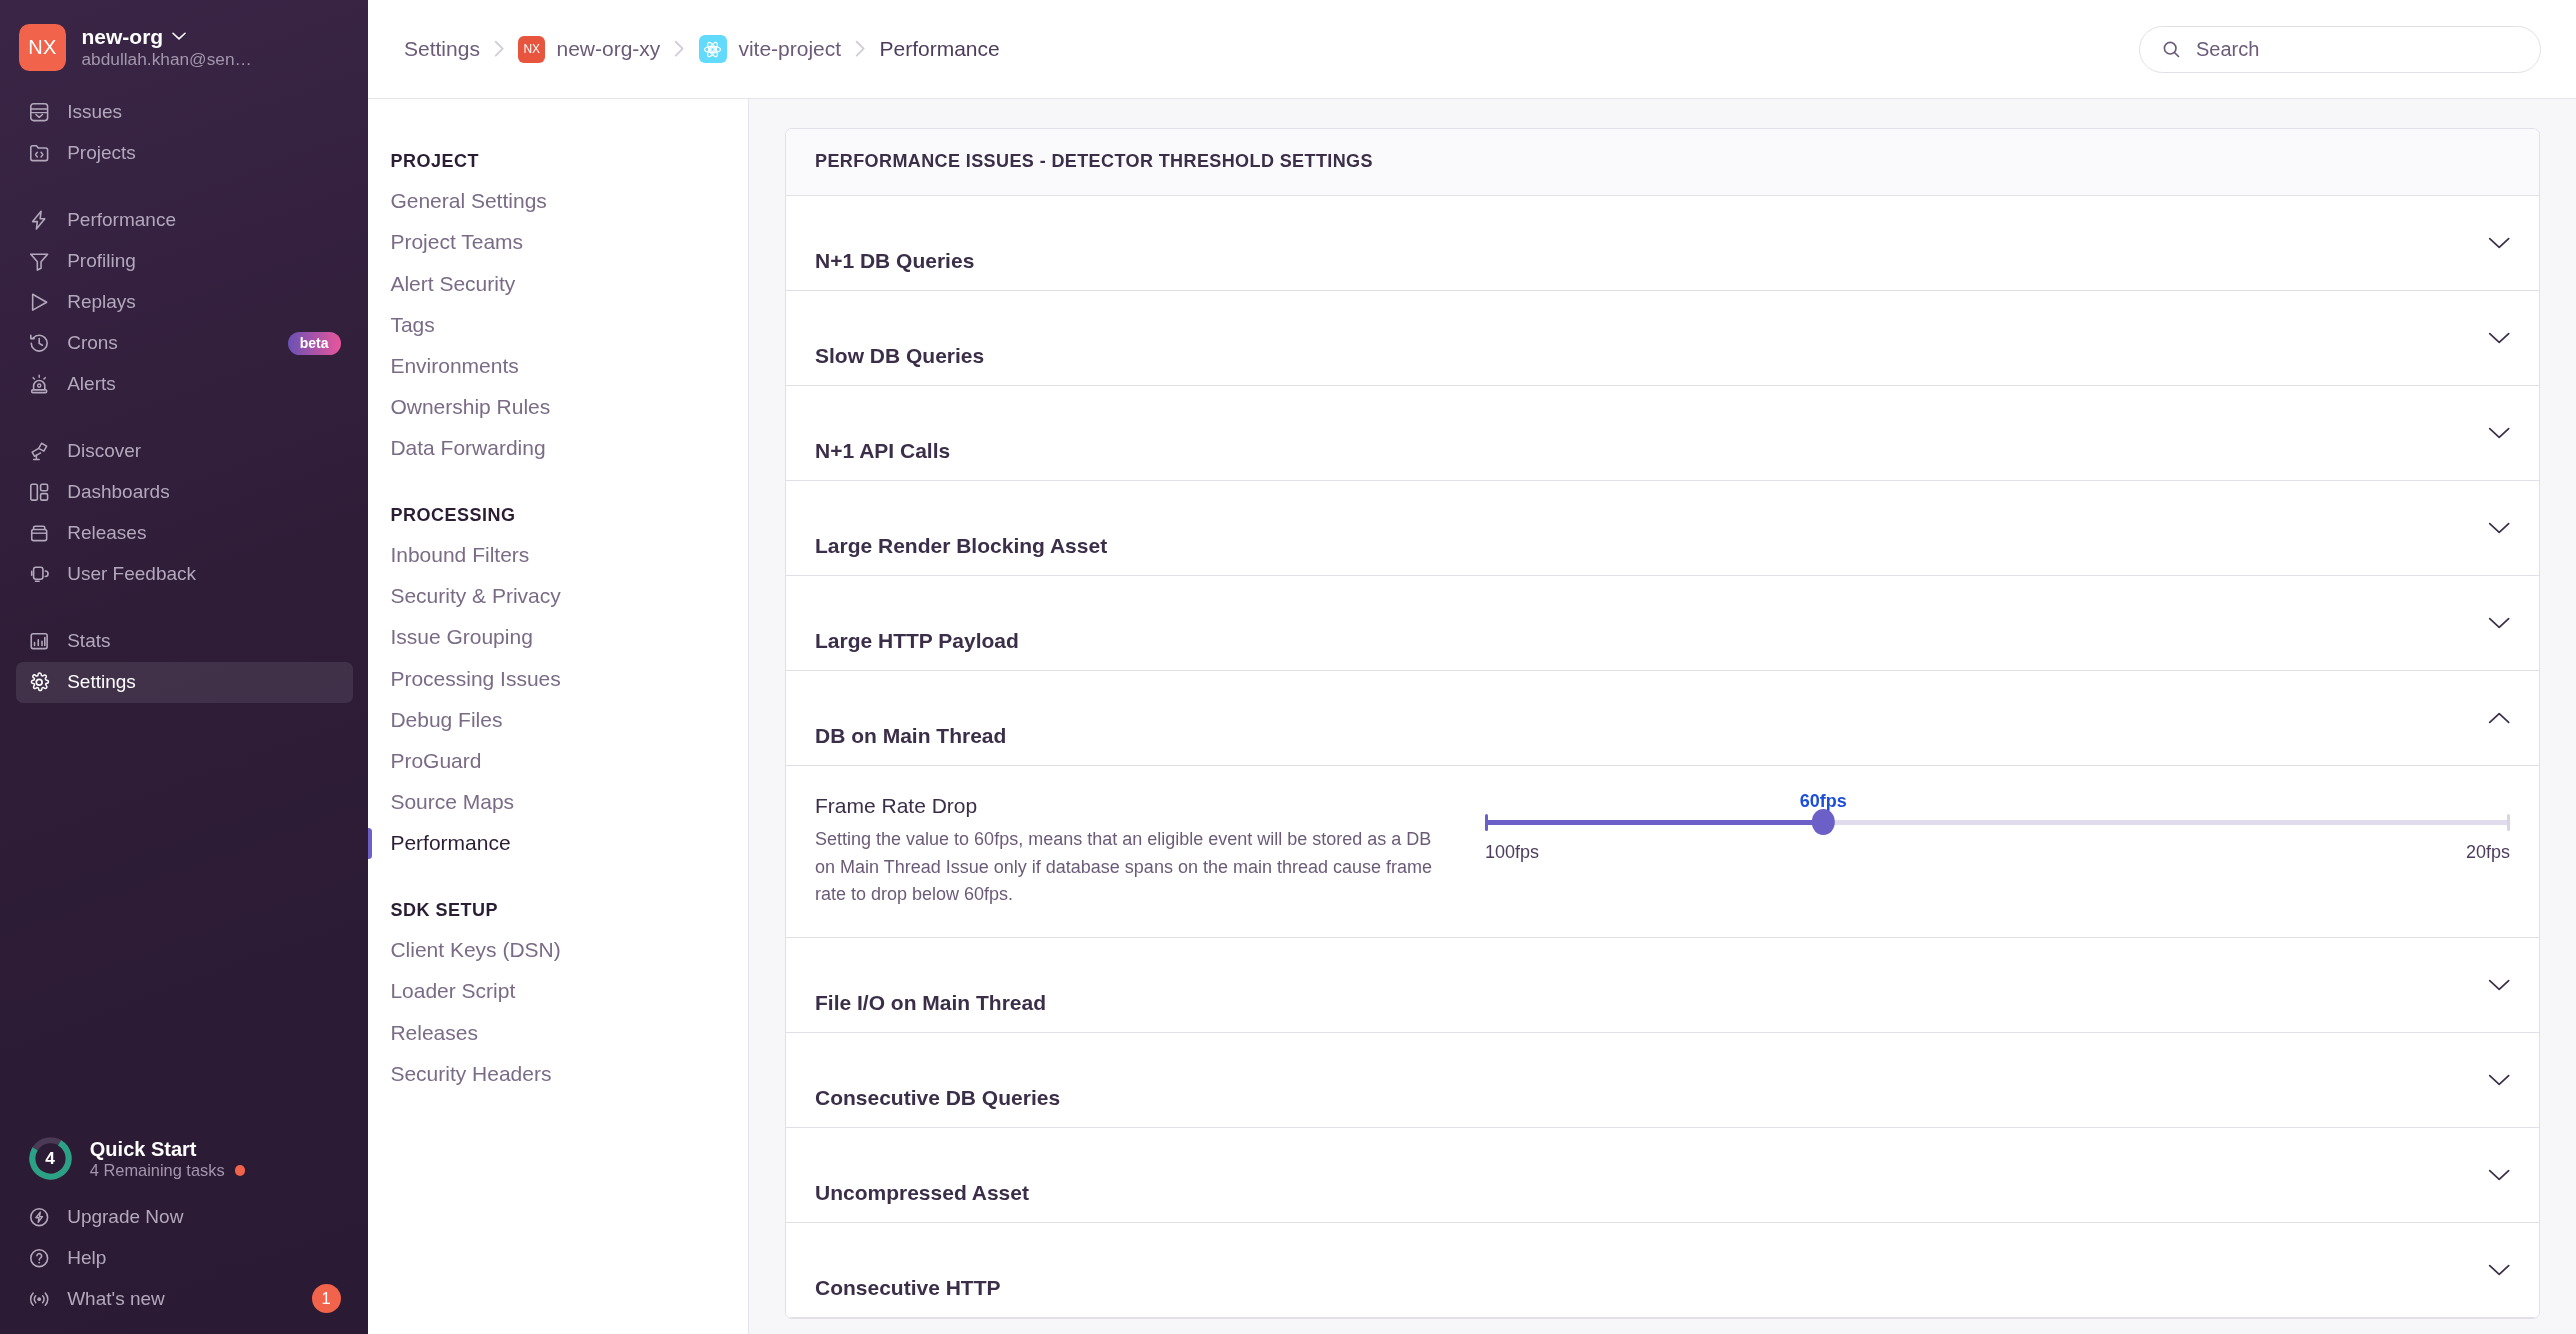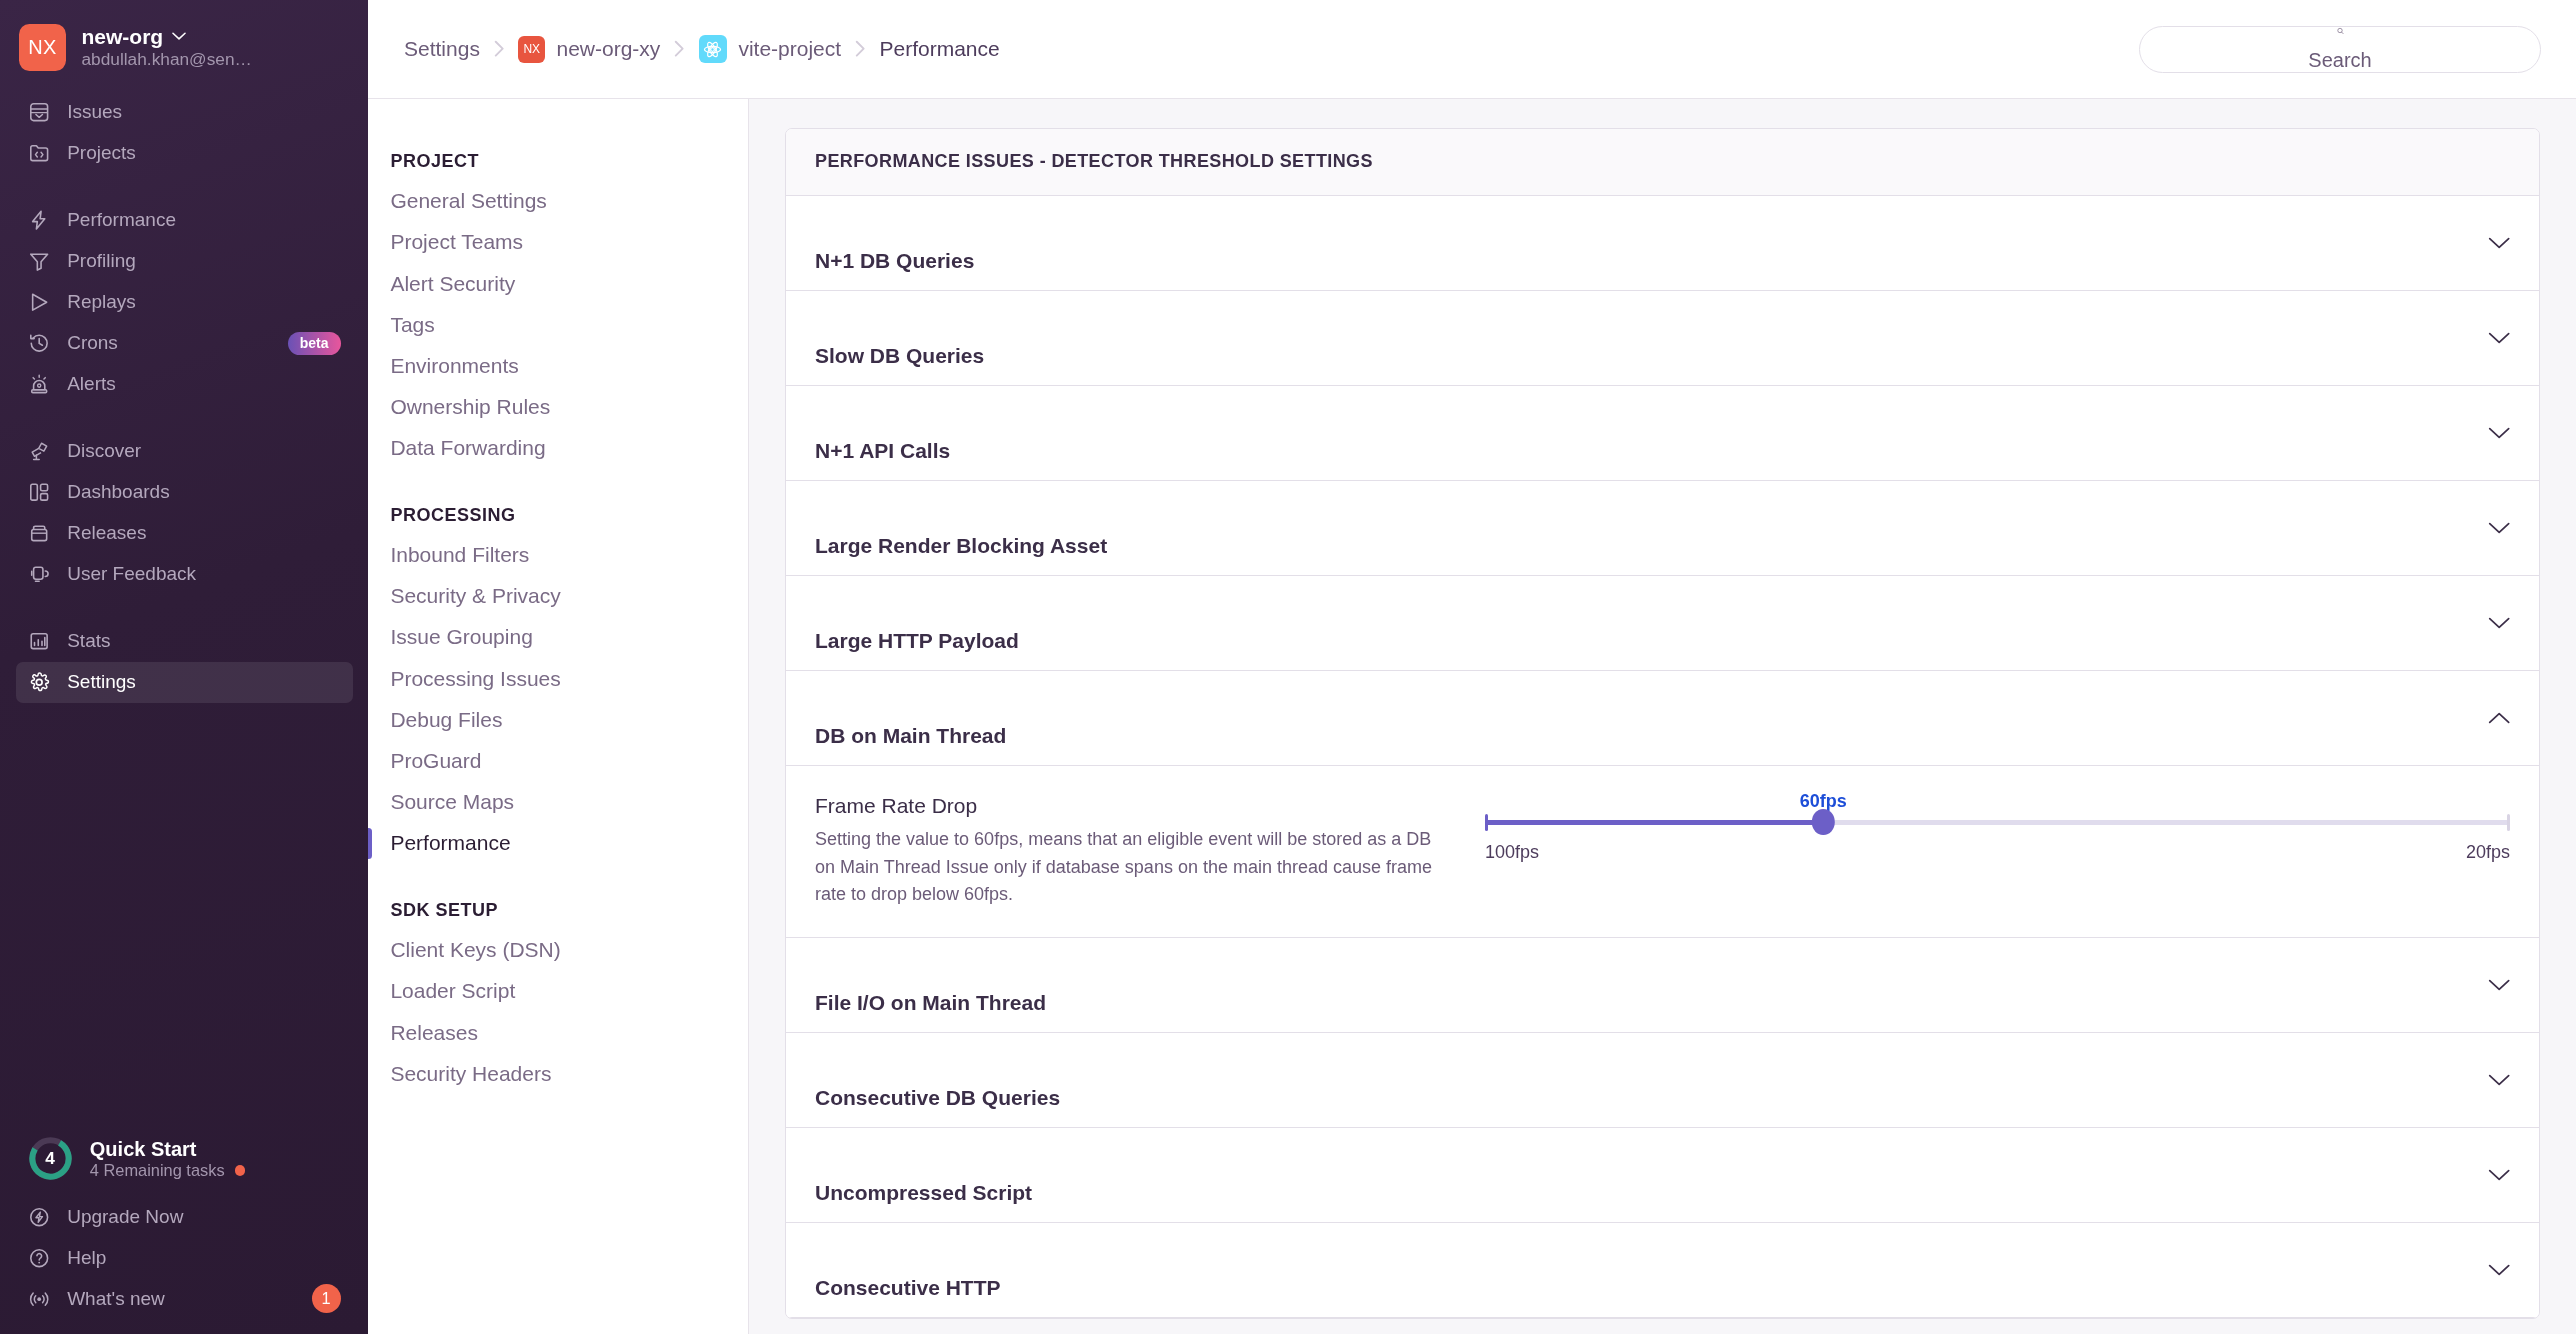--- a/index.html
+++ b/index.html
@@ -84,21 +84,21 @@
   .crumb-ico-nx {
     width: 27px; height: 27px; border-radius: 6px; background: #e8553f; color: #fff;
     font-size: 12px; display: flex; align-items: center; justify-content: center; flex: 0 0 27px;
   }
   .crumb-ico-react {
     width: 28.5px; height: 28.5px; border-radius: 6px; background: #61dafb;
     display: flex; align-items: center; justify-content: center; flex: 0 0 28.5px;
   }
   .search-box {
     margin-left: auto; width: 402px; height: 47px; border: 0.9px solid #e3dfe8; border-radius: 26px;
-    display: flex; align-items: center; gap: 14px; padding: 0 21px; background: #fff; cursor: text; flex-direction: column;
+    display: flex; align-items: center; gap: 14px; padding: 0 21px; background: #fff; cursor: text;
   }
   .search-box .ph { color: #6b5b78; font-size: 20px; }
 
   .body-row { flex: 1 1 auto; display: flex; min-height: 0; }
 
   
   .settings-nav {
     width: 381px; flex: 0 0 381px; background: #fff; border-right: 0.9px solid #e7e3ea;
     padding: 52px 0 0 0; position: relative; overflow: hidden;
   }
@@ -516,21 +516,21 @@
           </div>
 
           <div class="row">
             <span class="row-title">Consecutive DB Queries</span>
             <svg class="chev" viewBox="0 0 26 16">
               <path d="M2 3l11 10 11-10" fill="none" stroke="#3b2e48" stroke-width="2" stroke-linecap="round" stroke-linejoin="round"></path>
             </svg>
           </div>
 
           <div class="row">
-            <span class="row-title">Uncompressed Script</span>
+            <span class="row-title">Uncompressed Asset</span>
             <svg class="chev" viewBox="0 0 26 16">
               <path d="M2 3l11 10 11-10" fill="none" stroke="#3b2e48" stroke-width="2" stroke-linecap="round" stroke-linejoin="round"></path>
             </svg>
           </div>
 
           <div class="row">
             <span class="row-title">Consecutive HTTP</span>
             <svg class="chev" viewBox="0 0 26 16">
               <path d="M2 3l11 10 11-10" fill="none" stroke="#3b2e48" stroke-width="2" stroke-linecap="round" stroke-linejoin="round"></path>
             </svg>

